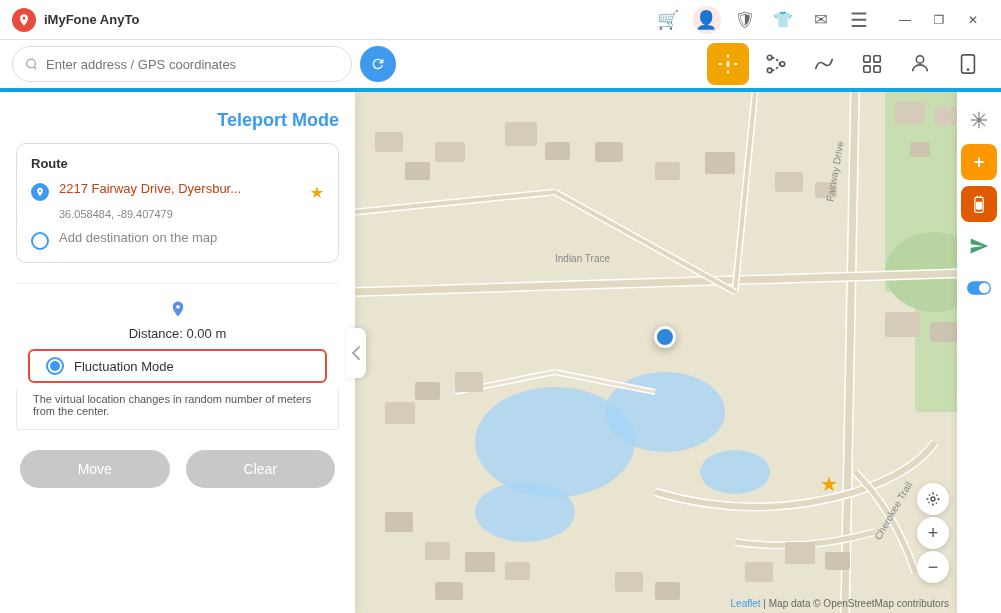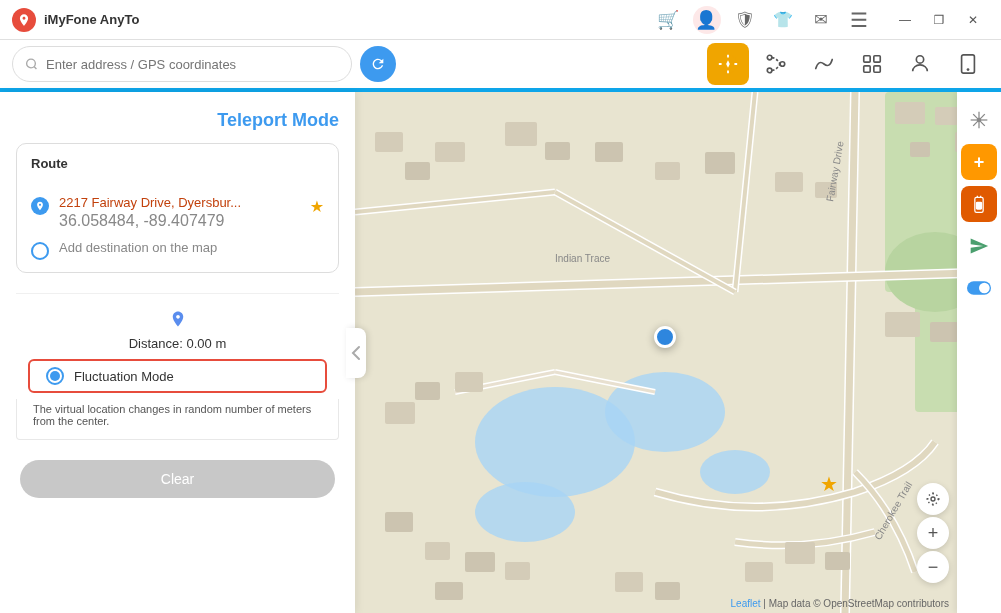--- a/index.html
+++ b/index.html
@@ -108,42 +108,42 @@
       color: #3d9aef;
       padding: 18px 16px 12px;
     }
 
     .route-box {
       margin: 0 16px 12px;
       border: 1.5px solid #ddd;
       border-radius: 10px;
       padding: 12px 14px;
     }
-    .route-label { font-size: 13px; font-weight: 600; color: #333; margin-bottom: 24px; }
+    .route-label { font-size: 13px; font-weight: 600; color: #333; margin-bottom: 10px; }
 
     .route-item {
       display: flex;
       align-items: flex-start;
       gap: 10px;
       margin-bottom: 10px;
     }
     .route-item:last-child { margin-bottom: 0; }
     .route-dot {
       width: 18px; height: 18px;
       border-radius: 50%;
       flex-shrink: 0;
       margin-top: 2px;
       display: flex; align-items: center; justify-content: center;
     }
     .route-dot.blue { background: #3d9aef; }
     .route-dot.outline { border: 2px solid #3d9aef; background: #fff; }
     .route-dot svg { width: 10px; height: 10px; }
     .route-item-content { flex: 1; }
     .route-addr { font-size: 13px; font-weight: 500; color: #c2410c; }
-    .route-coords { font-size: 16px; color: #888; margin-top: 2px; }
+    .route-coords { font-size: 11px; color: #888; margin-top: 12px; }
     .route-star {
       color: #f0a500; font-size: 16px; cursor: pointer; margin-top: 2px;
     }
     .route-add { font-size: 13px; color: #888; }
 
     .divider { height: 1px; background: #f0f0f0; margin: 8px 16px; }
 
     .distance-row {
       display: flex;
       align-items: center;
@@ -429,20 +429,21 @@
     <div class="fluctuation-row">
       <div class="radio-btn">
         <div class="radio-inner"></div>
       </div>
       <span class="fluctuation-label">Fluctuation Mode</span>
     </div>
 
     <div class="fluctuation-desc">The virtual location changes in random number of meters from the center.</div>
 
     <div class="action-btns">
+      <button class="action-btn">Move</button>
       <button class="action-btn">Clear</button>
     </div>
   </div>
 
   <div class="collapse-handle">
     <svg width="10" height="16" viewBox="0 0 10 16" fill="#aaa">
       <path d="M8 2 L2 8 L8 14" stroke="#aaa" stroke-width="2" fill="none" stroke-linecap="round"></path>
     </svg>
   </div>
 

